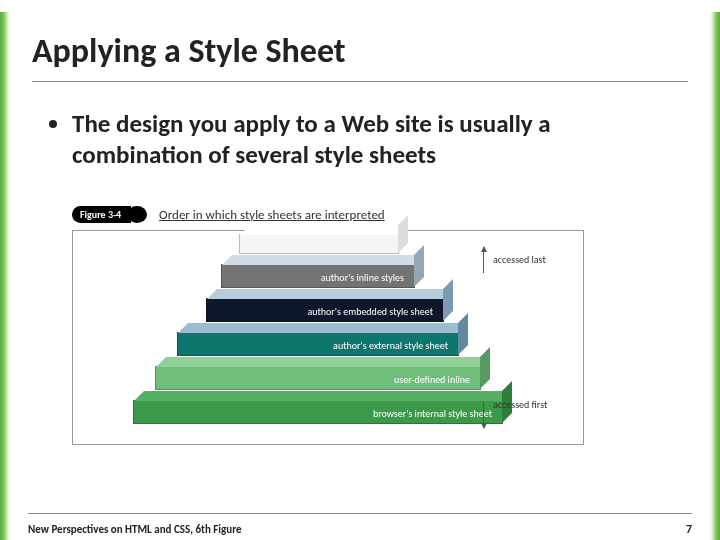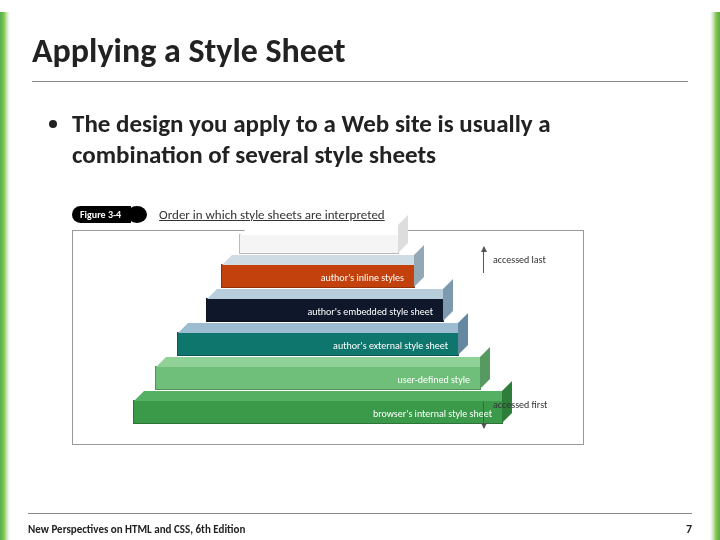--- a/index.html
+++ b/index.html
@@ -70,21 +70,21 @@
     color: #fff; font-size: 10px; text-align: right; padding: 6px 10px 0 0;
   }
   .s5 { left: 0;  top: 155px; width: 370px; height: 24px; background:#3a9a4a; }
   .s5 .top { background:#55b064; } .s5 .side { background:#2e7d3a; }
   .s4 { left: 22px; top: 121px; width: 326px; height: 24px; background:#6fbf7a; }
   .s4 .top { background:#8fd197; } .s4 .side { background:#579a61; }
   .s3 { left: 44px; top: 87px;  width: 282px; height: 24px; background:#0f766e; }
   .s3 .top { background:#9cbdd1; } .s3 .side { background:#6488a0; }
   .s2 { left: 73px; top: 53px;  width: 238px; height: 24px; background:#0f172a; }
   .s2 .top { background:#b7cddc; } .s2 .side { background:#7d99ad; }
-  .s1 { left: 88px; top: 19px;  width: 194px; height: 24px; background:#c2410c; }
+  .s1 { left: 88px; top: 19px;  width: 194px; height: 24px; background:#737373; }
   .s1 .top { background:#d0dce4; } .s1 .side { background:#94a7b4; }
   .s0 { left: 106px; top: -11px; width: 160px; height: 20px; background:#f5f5f5; border-color:#bbb; }
   .s0 .top { background:#fff; } .s0 .side { background:#ddd; }
   .arrow-col { position: absolute; right: 18px; top: 12px; bottom: 12px; width: 90px; }
   .arrow {
     position: absolute; left: 8px; width: 0; border-left: 1px solid #555;
   }
   .arrow::before, .arrow::after { content:""; position:absolute; left:-3px; width:0; height:0; border-left:3.5px solid transparent; border-right:3.5px solid transparent; }
   .arrow-up { top: 4px; height: 26px; }
   .arrow-up::before { top:-1px; border-bottom:6px solid #555; }
@@ -126,21 +126,21 @@
     <div class="fig-box">
       <div class="stack">
         <div class="slab s5">
           <div class="top"></div>
             <div class="side"></div>
           <div class="label">browser's internal style sheet</div>
         </div>
         <div class="slab s4">
           <div class="top"></div>
             <div class="side"></div>
-          <div class="label">user-defined style</div>
+          <div class="label">user-defined inline</div>
         </div>
         <div class="slab s3">
           <div class="top"></div>
             <div class="side"></div>
           <div class="label">author's external style sheet</div>
         </div>
         <div class="slab s2">
           <div class="top"></div>
             <div class="side"></div>
           <div class="label">author's embedded style sheet</div>
@@ -158,15 +158,15 @@
       <div class="arrow-col">
         <div class="arrow arrow-up"></div>
         <div class="arrow-text at-top">accessed last</div>
         <div class="arrow arrow-down"></div>
         <div class="arrow-text at-bot">accessed first</div>
       </div>
     </div>
   </div>
 
   <div class="footer-line"></div>
-  <div class="footer-left">New Perspectives on HTML and CSS, 6th Edition</div>
+  <div class="footer-left">New Perspectives on HTML and CSS, 6th Figure</div>
   <div class="footer-right">7</div>
 </div>
 
 </body></html>

